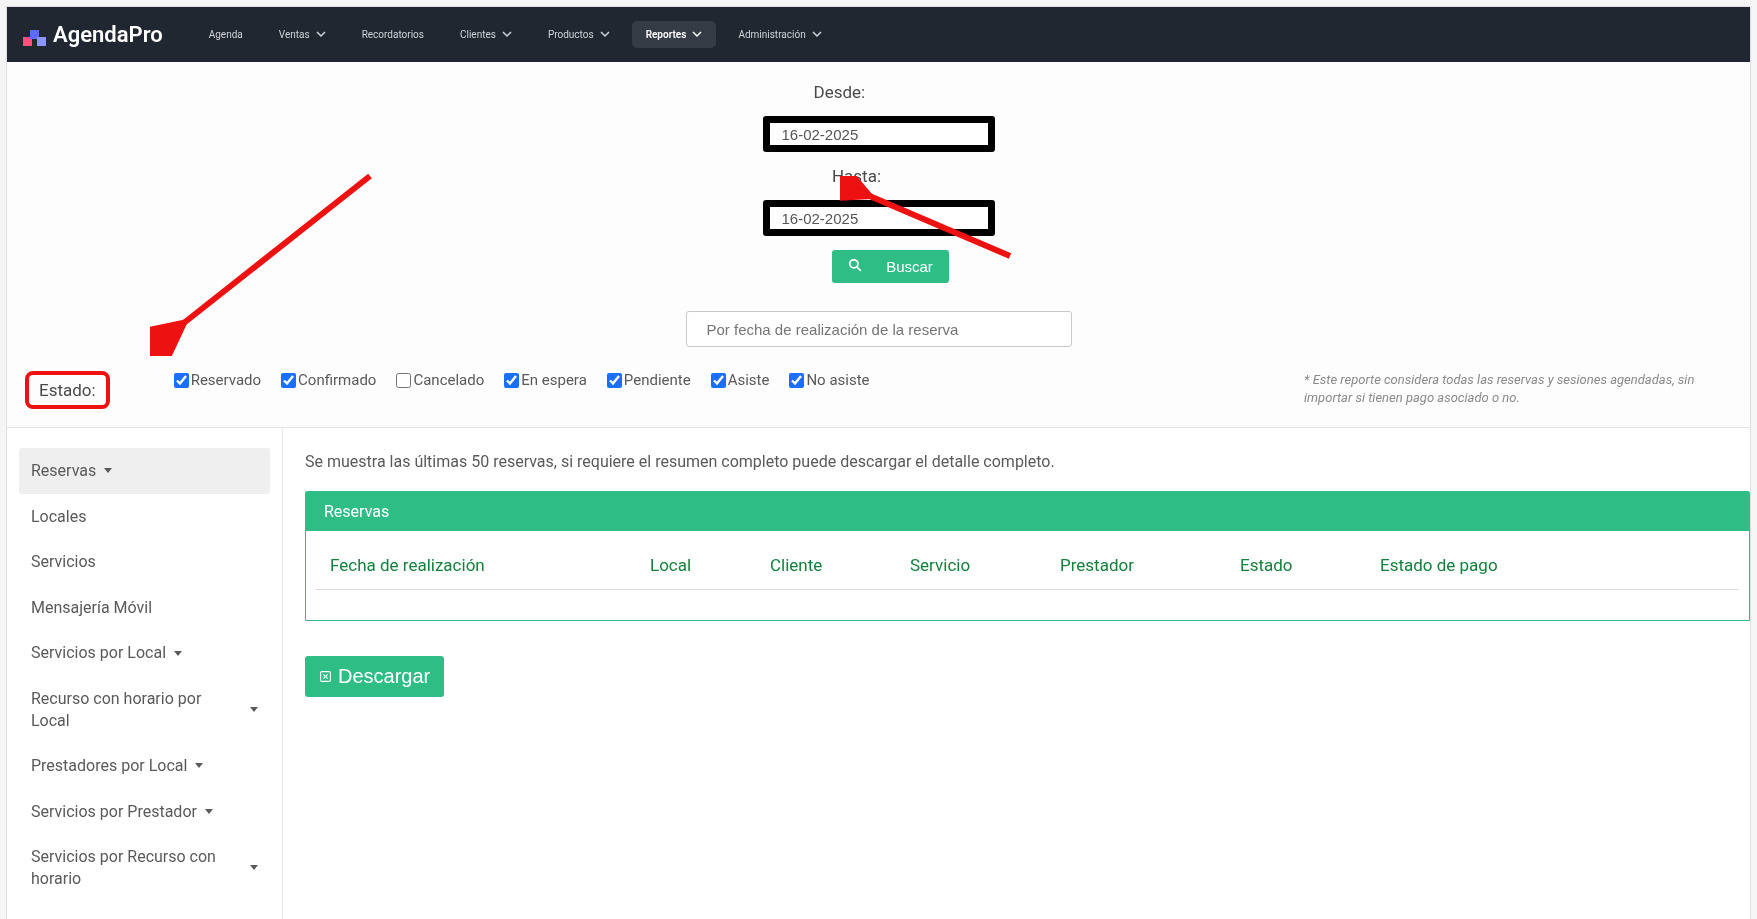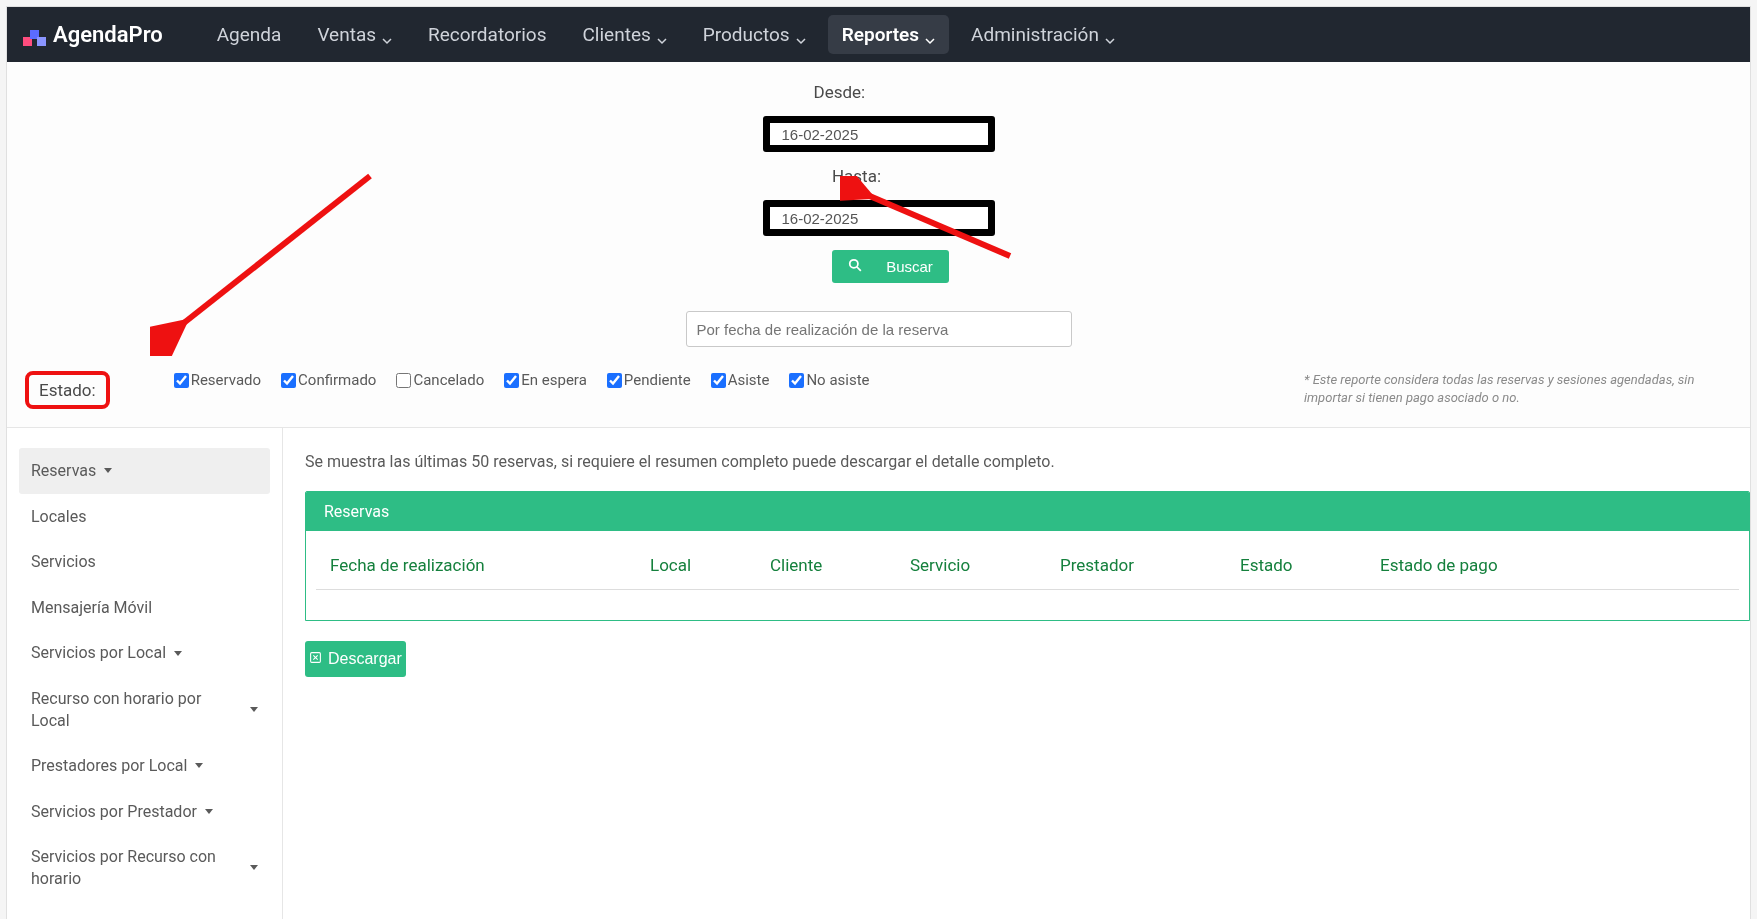--- a/index.html
+++ b/index.html
@@ -21,21 +21,21 @@
     color: #d0d3d8;
     display: flex;
     align-items: center;
     height: 55px;
     padding: 0 16px;
   }
   .brand {
     display: flex;
     align-items: center;
     gap: 8px;
-    margin-right: 40px;
+    margin-right: 32px;
   }
   .brand-text {
     font-size: 22px;
     font-weight: 600;
     color: #fff;
   }
   .brand-logo {
     width: 22px;
     height: 22px;
     position: relative;
@@ -43,23 +43,23 @@
   .brand-logo .sq1 { position: absolute; width: 9px; height: 9px; background: #ff4d7e; left: 0; bottom: 0; }
   .brand-logo .sq2 { position: absolute; width: 9px; height: 9px; background: #5b6cff; left: 7px; bottom: 7px; }
   .brand-logo .sq3 { position: absolute; width: 9px; height: 9px; background: #8a95ff; left: 14px; bottom: 0; }
   .nav-items { display: flex; gap: 8px; }
   .nav-item {
     color: #cfd3da;
     padding: 8px 14px;
     border-radius: 5px;
     cursor: pointer;
     display: flex;
-    align-items: flex-end;
+    align-items: flex-start;
     gap: 6px;
-    font-size: 19px;
+    font-size: 10px;
   }
   .nav-item.active {
     background: #363c46;
     color: #fff;
     font-weight: 600;
   }
   .chev-down {
     width: 10px; height: 10px;
     display: inline-block;
   }
@@ -100,21 +100,21 @@
     font-size: 15px;
     padding: 8px 16px;
     color: #fff;
   }
   .btn-green { background: #2ebd85; }
   .search-select {
     width: 386px;
     height: 36px;
     border: 1px solid #c9c9c9;
     border-radius: 3px;
-    padding: 0 10px;
+    padding: 0 20px;
     font-size: 15px;
     color: #8a8a8a;
     background: #fff;
   }
   .filter-row2 {
     display: flex;
     align-items: flex-start;
     margin-top: 24px;
     gap: 12px;
   }
@@ -217,28 +217,29 @@
   .th.c1 { width: 310px; }
   .th.c2 { width: 110px; }
   .th.c3 { width: 130px; }
   .th.c4 { width: 140px; }
   .th.c5 { width: 170px; }
   .th.c6 { width: 130px; }
   .th.c7 { flex: 1; }
   .btn-download {
     background: #2ebd85;
     color: #fff;
-    padding: 9px 4px;
-    font-size: 16px;
+    padding: 9px 14px;
+    font-size: 20px;
     border-radius: 3px;
     border: none;
     display: inline-flex;
     align-items: center;
     gap: 6px;
     cursor: pointer;
+    margin-top: 15px;
   }
   
   .arrow {
     position: absolute;
     pointer-events: none;
   }
   .page-wrap { position: relative; }
 </style>
 </head>
 <body>

